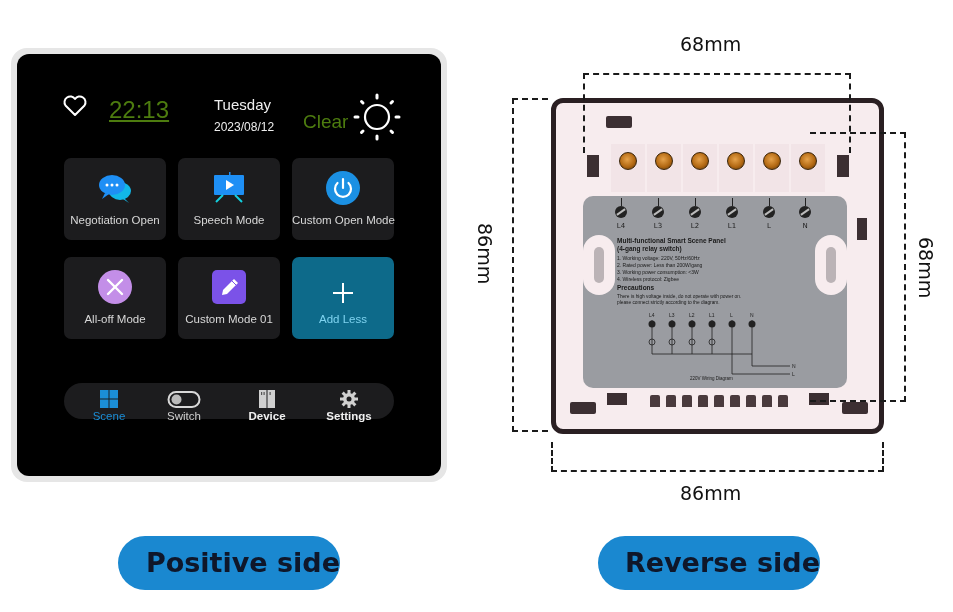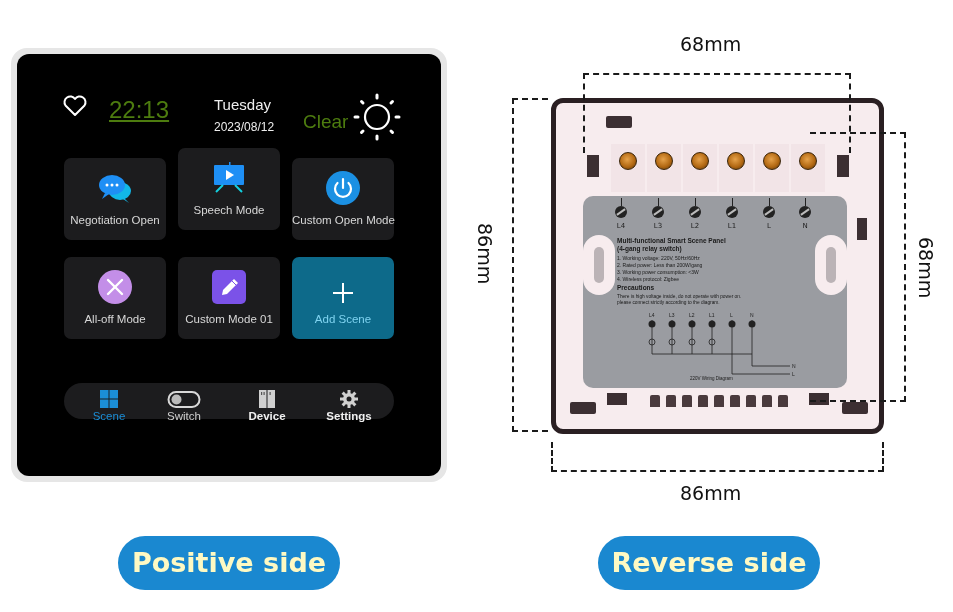--- a/index.html
+++ b/index.html
@@ -78,21 +78,21 @@
   .clip { position: absolute; background: #3c2f32; }
   .vent { position: absolute; top: 395px; width: 10px; height: 12px; background: #4a3a3d; border-radius: 2px 2px 0 0; }
 
   .dash { position: absolute; border-color: #1a1a1a; border-style: dashed; border-width: 0; }
   .dim-text { position: absolute; color: #111; font-size: 19px; font-family: "DejaVu Sans", sans-serif; }
   .dim-text.vert { transform: rotate(90deg); transform-origin: center center; }
 
   
   .pill {
     position: absolute; height: 54px; background: #1a88d0; border-radius: 27px;
-    color: #fef9c3; font-size: 27px; font-weight: bold; text-align: center; line-height: 54px;
+    color: #0f172a; font-size: 27px; font-weight: bold; text-align: right; line-height: 54px;
     font-family: "DejaVu Sans", sans-serif;
   }
 </style>
 </head>
 <body>
 
 <div class="panel-frame"></div>
 <div class="screen"></div>
 
 <svg class="heart" viewBox="0 0 26 24">
@@ -121,21 +121,21 @@
     <ellipse cx="23" cy="21" rx="11" ry="9" fill="#12b7e8"></ellipse>
     <path d="M27 28 L32 33 L26 29Z" fill="#12b7e8"></path>
     <ellipse cx="15" cy="15" rx="13" ry="10" fill="#1e8ff5"></ellipse>
     <path d="M8 23 L5 29 L12 24Z" fill="#1e8ff5"></path>
     <circle cx="10" cy="15" r="1.5" fill="#fff"></circle>
       <circle cx="15" cy="15" r="1.5" fill="#fff"></circle>
       <circle cx="20" cy="15" r="1.5" fill="#fff"></circle>
   </svg>
   <div class="tlabel">Negotiation Open</div>
 </div>
-<div class="tile" style="left:178px;top:148px;padding-left:28px;">
+<div class="tile" style="left:178px;top:158px;padding-left:28px;">
   <svg class="ticon" viewBox="0 0 36 36">
     <rect x="18" y="2" width="1.5" height="4" fill="#1e8ff5"></rect>
     <rect x="3" y="5" width="30" height="20" rx="1" fill="#1e8ff5"></rect>
     <path d="M15 10 L23 15 L15 20Z" fill="#fff"></path>
     <line x1="12" y1="25" x2="5" y2="32" stroke="#12d0e0" stroke-width="2"></line>
     <line x1="24" y1="25" x2="31" y2="32" stroke="#12d0e0" stroke-width="2"></line>
   </svg>
   <div class="tlabel">Speech Mode</div>
 </div>
 <div class="tile" style="left:292px;top:158px;">
@@ -160,21 +160,21 @@
     <path d="M11 26 L12 21 L23 10 L27 14 L16 25 Z" fill="#fff"></path>
     <line x1="21" y1="12" x2="25" y2="16" stroke="#7b52e8" stroke-width="1"></line>
   </svg>
   <div class="tlabel">Custom Mode 01</div>
 </div>
 <div class="tile add" style="left:292px;top:257px;">
   <svg class="ticon" style="top:18px;" viewBox="0 0 36 36">
     <line x1="18" y1="8" x2="18" y2="28" stroke="#fff" stroke-width="2"></line>
     <line x1="8" y1="18" x2="28" y2="18" stroke="#fff" stroke-width="2"></line>
   </svg>
-  <div class="tlabel">Add Scene</div>
+  <div class="tlabel">Add Less</div>
 </div>
 
 <div class="navbar">
   <div class="navitem active" style="left:10px;">
     <svg class="nicon" width="20" height="20" viewBox="0 0 20 20">
       <rect x="1" y="1" width="8.5" height="8.5" fill="#1b8ed6"></rect>
         <rect x="10.5" y="1" width="8.5" height="8.5" fill="#1b8ed6"></rect>
       <rect x="1" y="10.5" width="8.5" height="8.5" fill="#1b8ed6"></rect>
         <rect x="10.5" y="10.5" width="8.5" height="8.5" fill="#1b8ed6"></rect>
     </svg>

